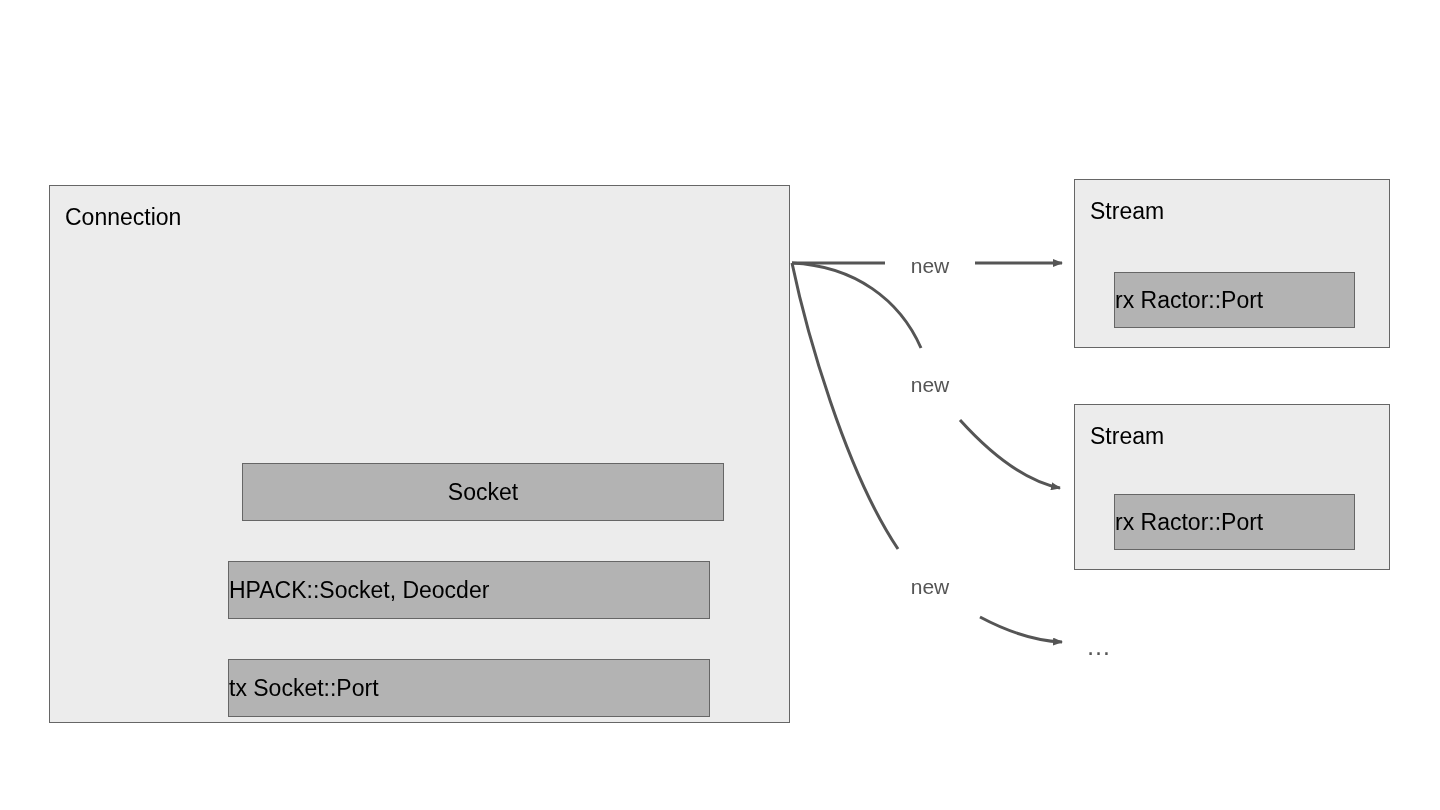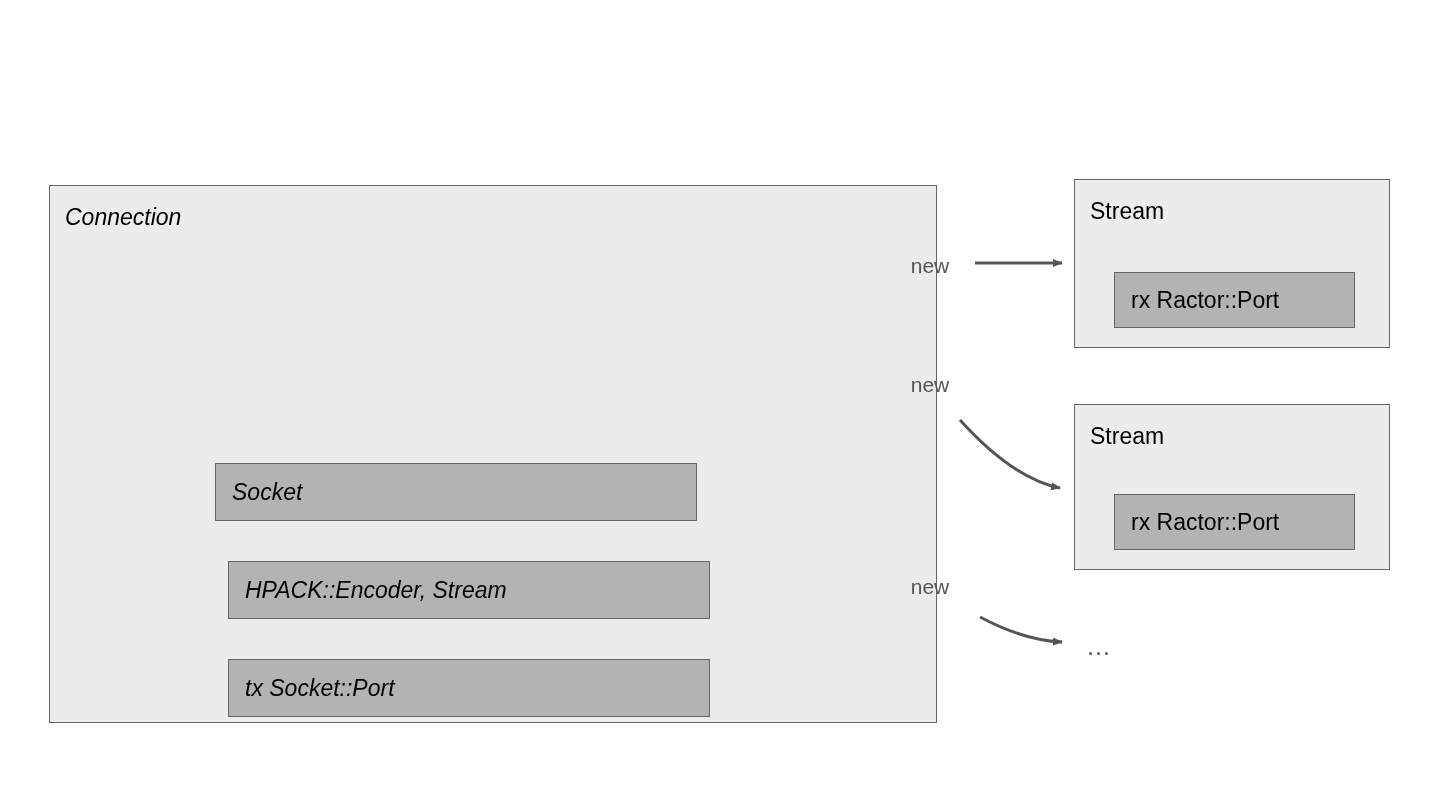--- a/index.html
+++ b/index.html
@@ -52,21 +52,20 @@
     border: 1px solid #666666;
     box-sizing: border-box;
     display: flex;
     align-items: center;
   }
   .node-inner-label {
     font-size: 23px;
     line-height: 26px;
     color: #000000;
     white-space: nowrap;
-    margin-left: 16px;
   }
 
   
   .edge-label {
     position: absolute;
     font-size: 21px;
     line-height: 28px;
     color: #555555;
     white-space: nowrap;
     transform: translate(-50%, -50%);
@@ -74,25 +73,25 @@
   .ellipsis-label {
     position: absolute;
     font-size: 25px;
     line-height: 28px;
     color: #555555;
     white-space: nowrap;
     letter-spacing: 1px;
   }
 
   
-  #connection-box { left: 49px;  top: 185px; width: 888px; height: 538px; font-style: italic; }
+  #connection-box { left: 49px;  top: 185px; width: 741px; height: 538px; }
   #stream-box-1   { left: 1074px; top: 179px; width: 316px; height: 169px; }
   #stream-box-2   { left: 1074px; top: 404px; width: 316px; height: 166px; }
 
-  #socket-box   { left: 165px; top: 277px; width: 482px; height: 58px; }
+  #socket-box   { left: 192px; top: 277px; width: 482px; height: 58px; justify-content: center; }
   #hpack-box    { left: 178px; top: 375px; width: 482px; height: 58px; }
   #txport-box   { left: 178px; top: 473px; width: 482px; height: 58px; }
 
   .stream-port-1 { left: 39px; top: 92px; width: 241px; height: 56px; }
   .stream-port-2 { left: 39px; top: 89px; width: 241px; height: 56px; }
 </style>
 </head>
 <body>
 
 <div id="canvas">
@@ -115,21 +114,21 @@
   </svg>
 
   <div id="connection-box" class="node-outer">
     <div class="node-title">Connection</div>
 
     <div id="socket-box" class="node-inner">
       <span class="node-inner-label">Socket</span>
     </div>
 
     <div id="hpack-box" class="node-inner">
-      <span class="node-inner-label">HPACK::Encoder, Stream</span>
+      <span class="node-inner-label">HPACK::Socket, Deocder</span>
     </div>
 
     <div id="txport-box" class="node-inner">
       <span class="node-inner-label">tx Socket::Port</span>
     </div>
   </div>
 
   <div id="stream-box-1" class="node-outer">
     <div class="node-title">Stream</div>
     <div class="node-inner stream-port-1">

